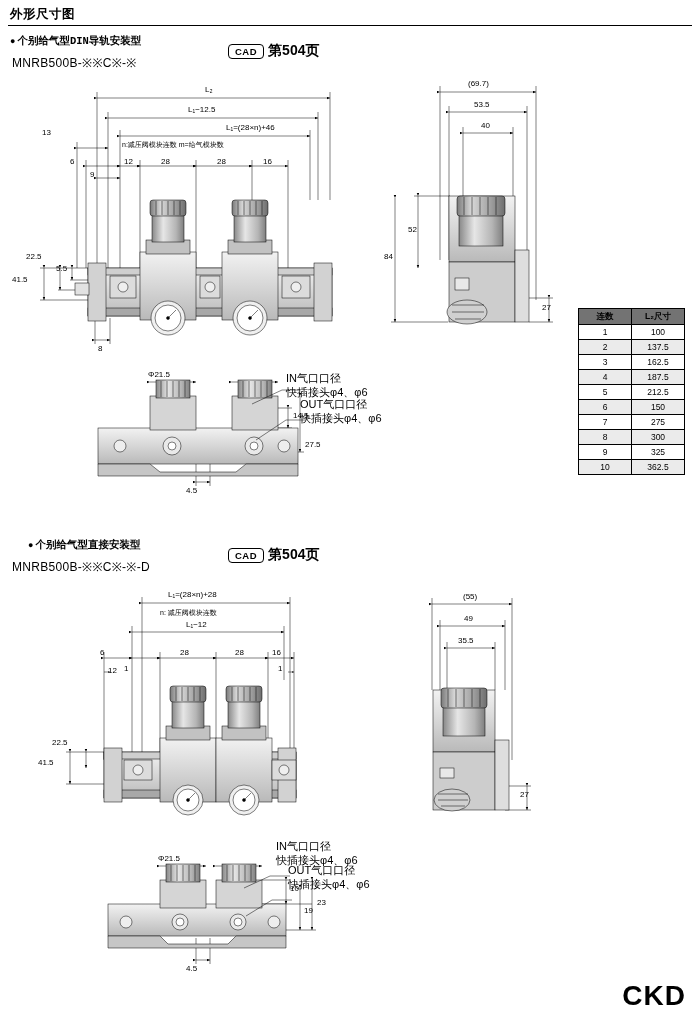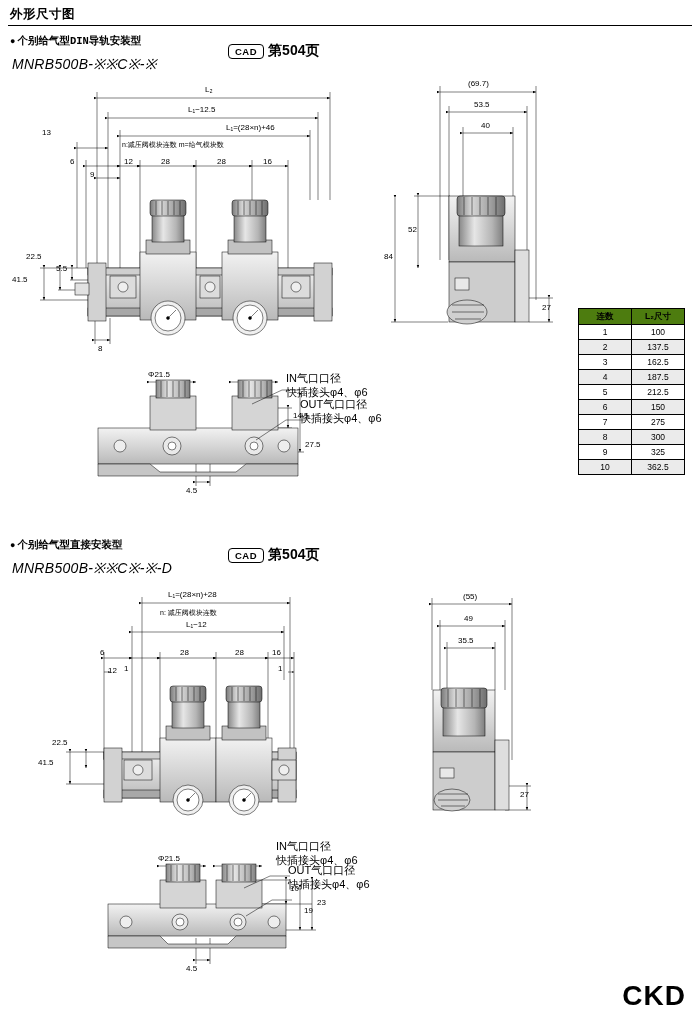--- a/index.html
+++ b/index.html
@@ -43,23 +43,22 @@
     font-size: 10.5px;
     font-weight: bold;
     font-family: Liberation Mono, monospace;
   }
   .sec-head .bullet {
     font-size: 9px;
     margin-right: 2px;
   }
   .sec-model {
     position: absolute;
-    font-size: 14px;
+    font-size: 12px;
     letter-spacing: 0.3px;
-    font-style: italic;
   }
   .cad-badge {
     position: absolute;
     display: flex;
     align-items: center;
     gap: 4px;
   }
   .cad-box {
     border: 1.4px solid #000;
     border-radius: 4px;
@@ -90,21 +89,21 @@
   }
   
   .l2-table {
     position: absolute;
     left: 578px;
     top: 308px;
     border-collapse: collapse;
     font-size: 8.5px;
   }
   .l2-table th {
-    background: #4d7c0f;
+    background: #737373;
     border: 1px solid #000;
     width: 52px;
     height: 15px;
     font-weight: bold;
     text-align: center;
     padding: 0;
   }
   .l2-table td {
     border: 1px solid #000;
     width: 52px;
@@ -144,21 +143,21 @@
 
   <div class="sec-head" style="left:10px; top:34px;">
     <span class="bullet">●</span><span>个别给气型DIN导轨安装型</span>
   </div>
   <div class="sec-model" style="left:12px; top:54px;">MNRB500B-※※C※-※</div>
   <div class="cad-badge" style="left:228px; top:42px;">
     <span class="cad-box">CAD</span>
     <span class="cad-page">第504页</span>
   </div>
 
-  <div class="sec-head" style="left:10px; top:538px;">
+  <div class="sec-head" style="left:28px; top:538px;">
     <span class="bullet">●</span><span>个别给气型直接安装型</span>
   </div>
   <div class="sec-model" style="left:12px; top:558px;">MNRB500B-※※C※-※-D</div>
   <div class="cad-badge" style="left:228px; top:546px;">
     <span class="cad-box">CAD</span>
     <span class="cad-page">第504页</span>
   </div>
 
   <svg class="draw" viewBox="0 0 700 1022">
     <defs>

